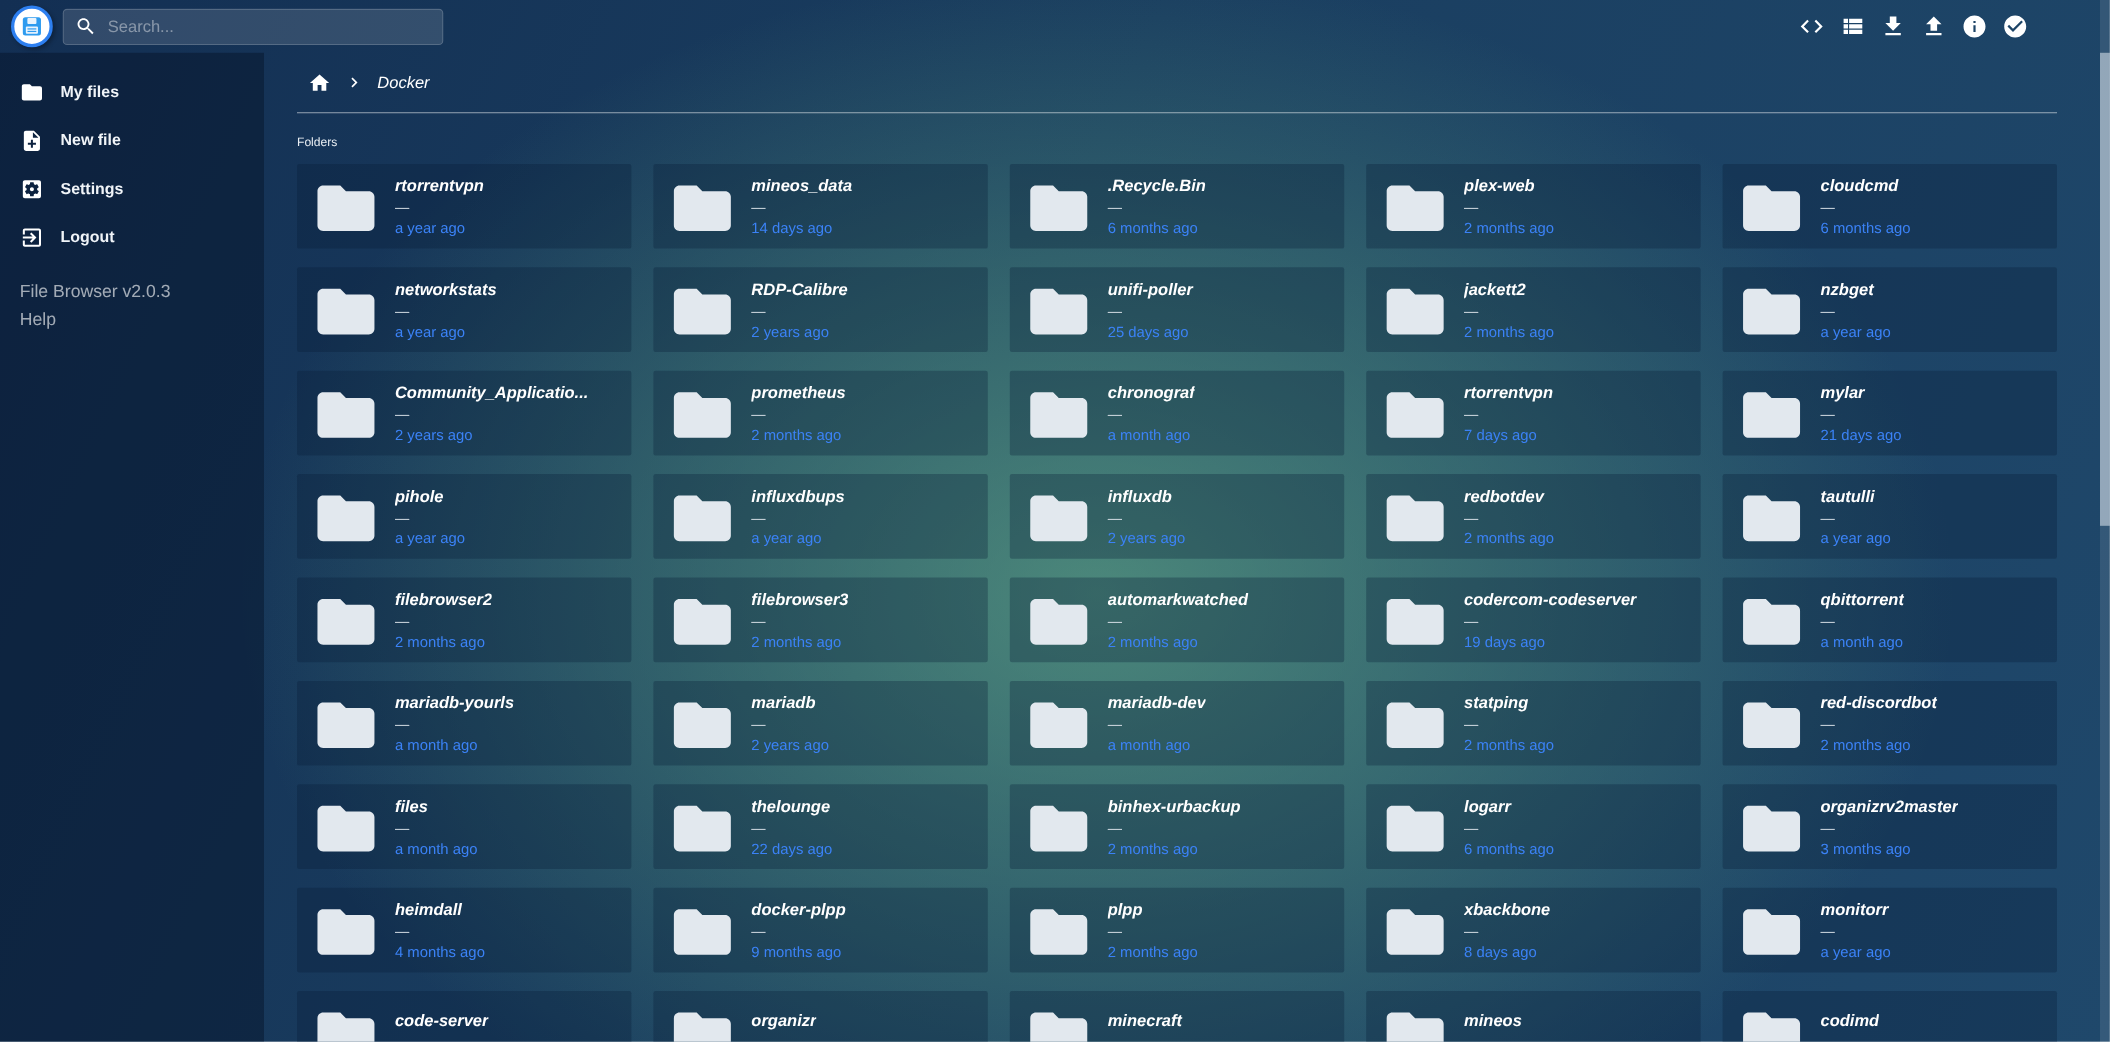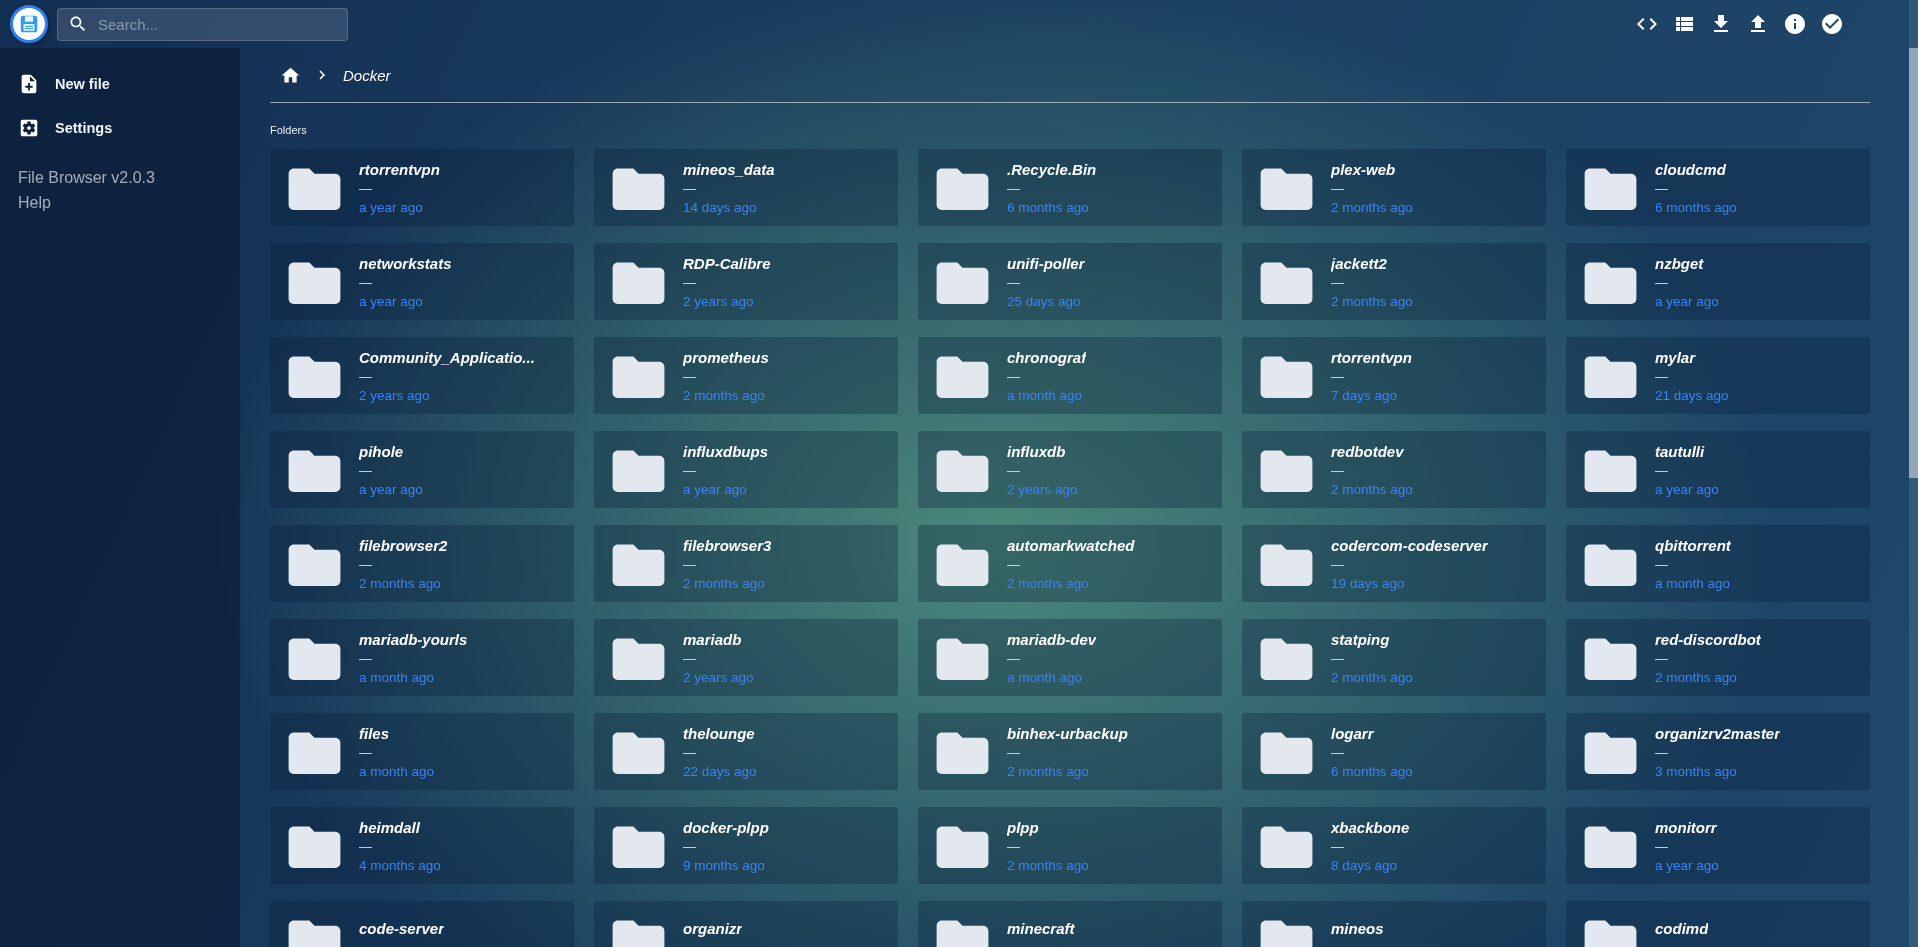--- a/index.html
+++ b/index.html
@@ -15,21 +15,21 @@
 
   
   .topbar { height:48px; flex:0 0 auto; display:flex; align-items:center; }
   .logo-circle {
     width:38px; height:38px; margin-left:10px; border-radius:50%;
     background:#ffffff; border:3px solid #2d7ff0;
     display:flex; align-items:center; justify-content:center;
     box-shadow:2px 2px 4px rgba(0,0,0,0.3); cursor:pointer; flex:0 0 auto;
   }
   .searchbox {
-    margin-left:9px; width:291px; height:33px; border-radius:4px;
+    margin-left:9px; width:346px; height:33px; border-radius:4px;
     background:rgba(255,255,255,0.13); border:1px solid rgba(255,255,255,0.17);
     display:flex; align-items:center; padding:0 10px;
   }
   .searchbox svg { flex:0 0 auto; }
   .searchbox input {
     flex:1; margin-left:10px; background:transparent; border:none; outline:none;
     color:#fff; font-size:15px; font-family:"Liberation Sans", sans-serif;
   }
   .searchbox input::placeholder { color:rgba(255,255,255,0.42); }
   .top-actions { margin-left:auto; display:flex; align-items:center; gap:13px; padding-right:74px; }
@@ -134,29 +134,41 @@
           </svg>
       </span>
     </div>
   </div>
 
   <div class="body-row">
 
     <div class="sidebar">
       <div class="side-item">
         <svg width="22" height="22" viewBox="0 0 24 24" fill="#ffffff">
+            <path d="M10 4H4c-1.1 0-1.99.9-1.99 2L2 18c0 1.1.9 2 2 2h16c1.1 0 2-.9 2-2V8c0-1.1-.9-2-2-2h-8l-2-2z"></path>
+          </svg>
+        <span>My files</span>
+      </div>
+      <div class="side-item">
+        <svg width="22" height="22" viewBox="0 0 24 24" fill="#ffffff">
             <path d="M14 2H6c-1.1 0-1.99.9-1.99 2L4 20c0 1.1.89 2 1.99 2H18c1.1 0 2-.9 2-2V8l-6-6zm2 14h-3v3h-2v-3H8v-2h3v-3h2v3h3v2zm-3-7V3.5L18.5 9H13z"></path>
           </svg>
         <span>New file</span>
       </div>
       <div class="side-item">
         <svg width="22" height="22" viewBox="0 0 24 24" fill="#ffffff">
             <path fill-rule="evenodd" d="M12 10c-1.1 0-2 .9-2 2s.9 2 2 2 2-.9 2-2-.9-2-2-2zm7-7H5c-1.1 0-2 .9-2 2v14c0 1.1.9 2 2 2h14c1.1 0 2-.9 2-2V5c0-1.1-.9-2-2-2zm-1.75 9c0 .23-.02.46-.05.68l1.48 1.16c.13.11.17.3.08.45l-1.4 2.42c-.09.15-.27.21-.43.15l-1.74-.7c-.36.28-.76.51-1.18.69l-.26 1.85c-.03.17-.18.3-.35.3h-2.8c-.17 0-.32-.13-.35-.29l-.26-1.85c-.43-.18-.82-.41-1.18-.69l-1.74.7c-.16.06-.34 0-.43-.15l-1.4-2.42c-.09-.15-.05-.34.08-.45l1.48-1.16c-.03-.23-.05-.46-.05-.69s.02-.46.05-.68l-1.48-1.16c-.13-.11-.17-.3-.08-.45l1.4-2.42c.09-.15.27-.21.43-.15l1.74.7c.36-.28.76-.51 1.18-.69l.26-1.85c.03-.17.18-.3.35-.3h2.8c.17 0 .32.13.35.29l.26 1.85c.43.18.82.41 1.18.69l1.74-.7c.16-.06.34 0 .43.15l1.4 2.42c.09.15.05.34-.08.45l-1.48 1.16c.03.23.05.46.05.69z"></path>
           </svg>
         <span>Settings</span>
+      </div>
+      <div class="side-item">
+        <svg width="22" height="22" viewBox="0 0 24 24" fill="#ffffff">
+            <path d="M10.09 15.59 11.5 17l5-5-5-5-1.41 1.41L12.67 11H3v2h9.67l-2.58 2.59zM19 3H5c-1.11 0-2 .9-2 2v4h2V5h14v14H5v-4H3v4c0 1.1.89 2 2 2h14c1.1 0 2-.9 2-2V5c0-1.1-.9-2-2-2z"></path>
+          </svg>
+        <span>Logout</span>
       </div>
       <div class="side-footer">
         <div>File Browser v2.0.3</div>
         <div class="help">Help</div>
       </div>
     </div>
 
     <div class="main">
       <div class="breadcrumb">
         <span class="home">

